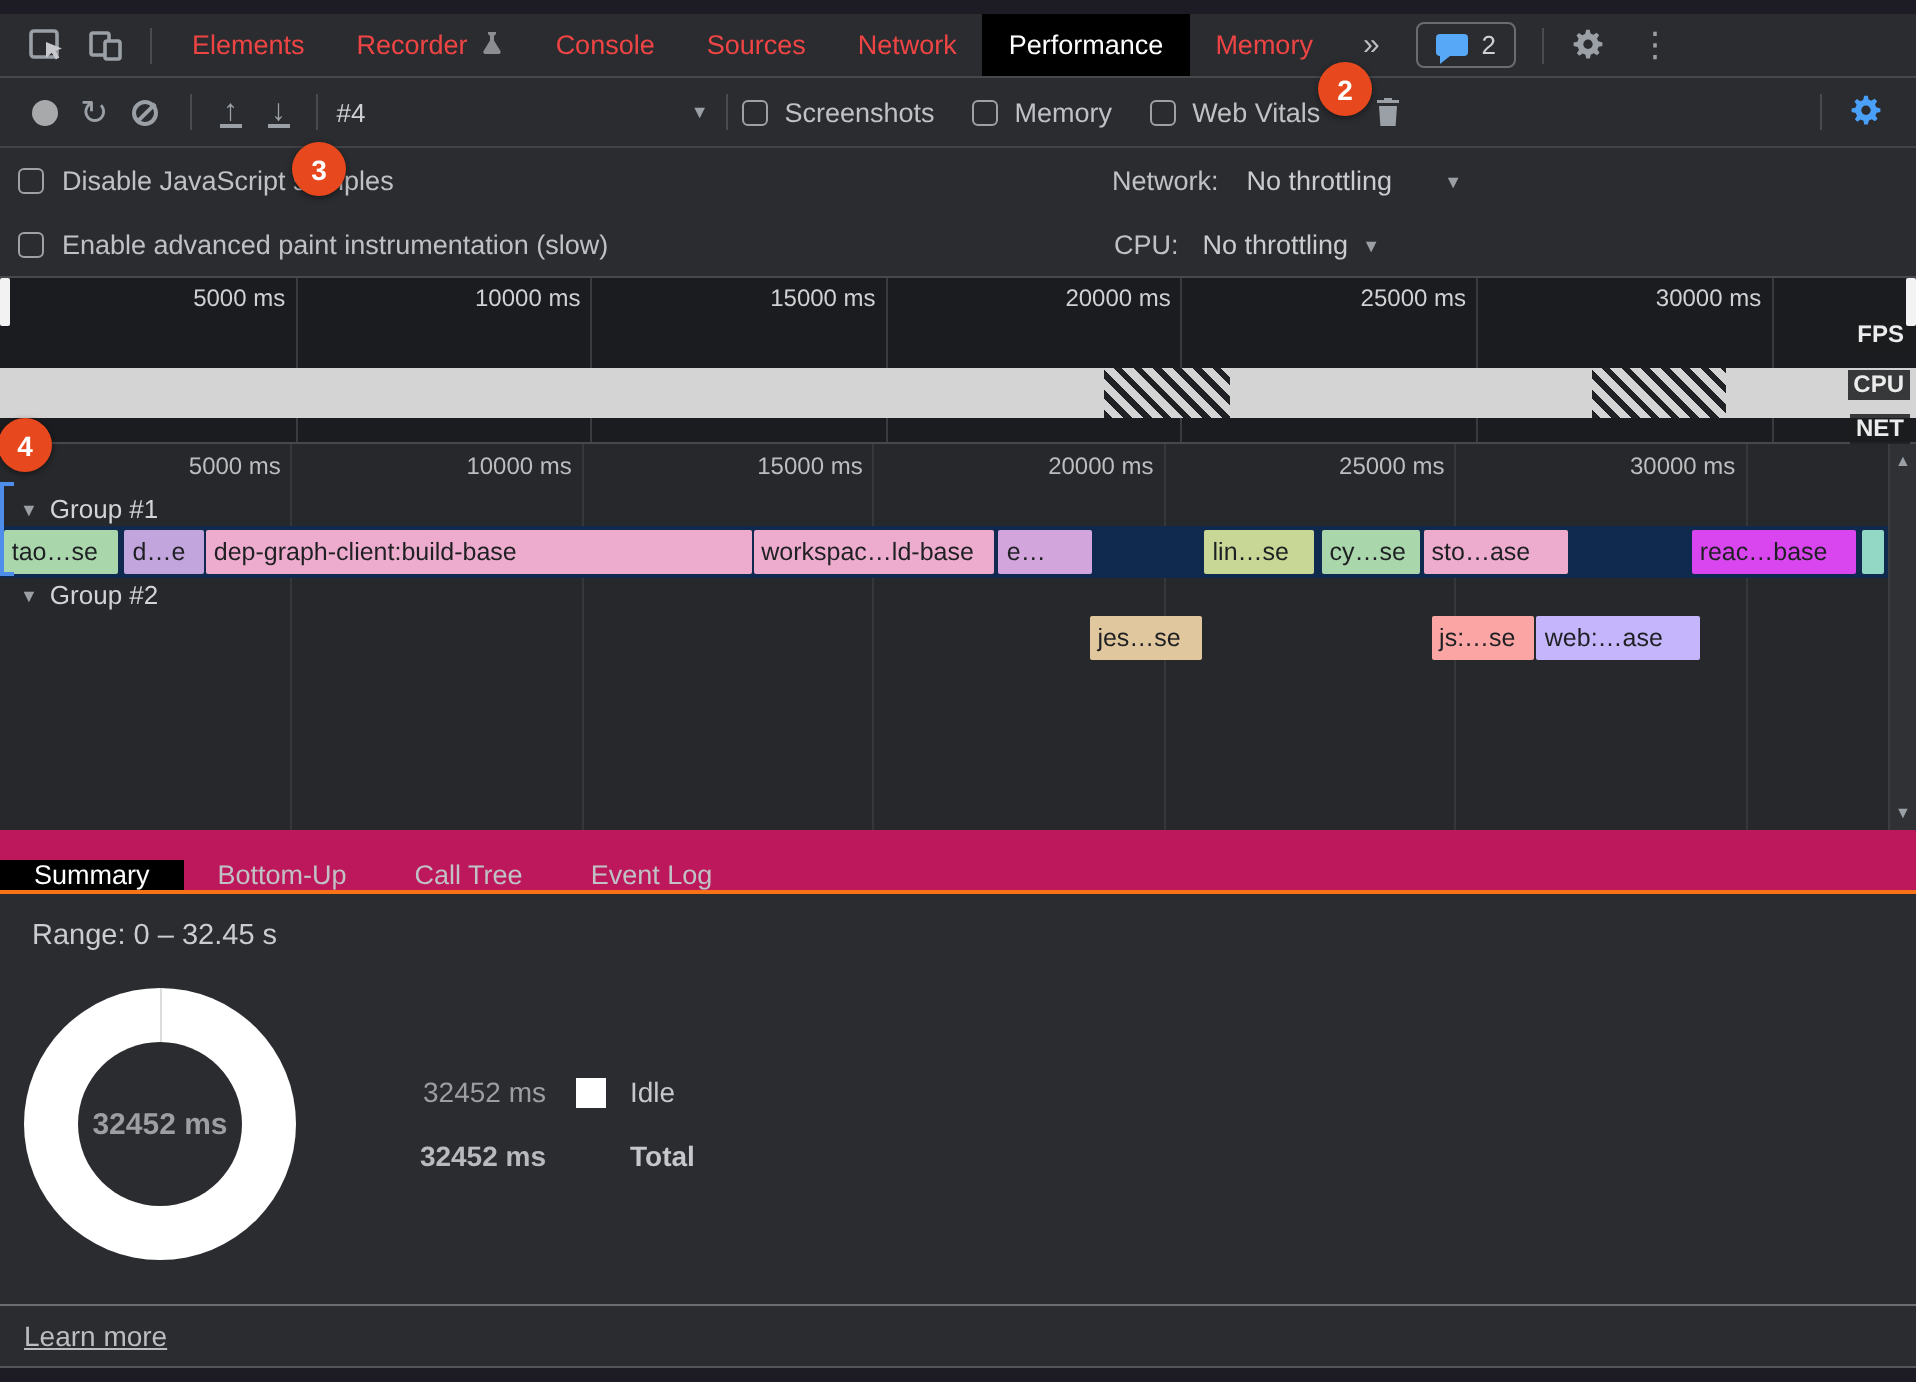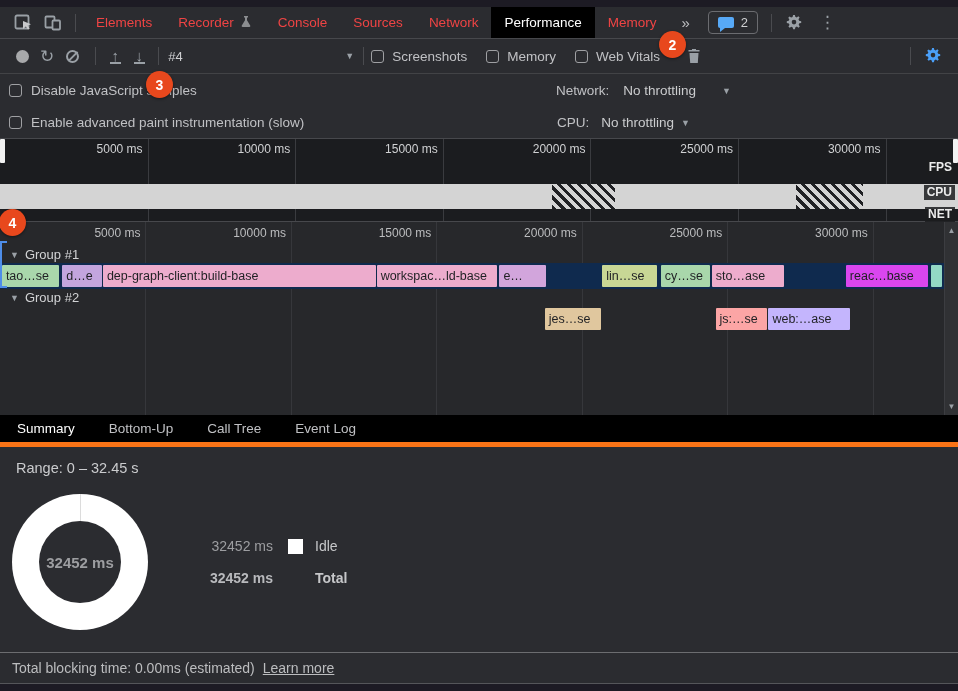--- a/index.html
+++ b/index.html
@@ -72,21 +72,21 @@
   .bars2{position:absolute;top:86px;height:22px;left:0;right:14px;z-index:2}
   .bar{position:absolute;height:22px;line-height:22px;font-size:12.5px;color:#1f2023;padding:0 4px;overflow:hidden;white-space:nowrap;border-radius:1px}
   .track .bar{top:2px}
   .bars2 .bar{top:0}
   .blue-bracket{position:absolute;left:0;top:19px;width:7px;height:47px;border:2px solid #4e8de9;border-right:none;z-index:3}
   .fl-scroll{position:absolute;right:0;top:0;width:14px;height:100%;background:#303134;border-left:1px solid #3c3d41;z-index:4}
   .scroll-arrow{position:absolute;left:0;width:100%;text-align:center;font-size:8px;color:#9aa0a6}
   .sa-up{top:4px}.sa-down{bottom:4px}
 
   
-  .bottom-tabs{top:415px;height:32px;background:#000000;border-bottom:5px solid #f97316;display:flex;align-items:center}
+  .bottom-tabs{top:415px;height:32px;background:#be185d;border-bottom:2px solid #f97316;display:flex;align-items:flex-end}
   .btab{padding:0 17px;display:flex;align-items:center;font-size:13.5px;color:#c0c1c4;white-space:nowrap}
   .btab.selected{background:#000;color:#fff}
 
   
   .summary{top:447px;height:205px;background:#2b2c30}
   .range{position:absolute;top:13px;left:16px;font-size:14.5px;color:#cbccce}
   .donut{position:absolute;left:12px;top:47px;width:136px;height:136px;border-radius:50%;background:#fff}
   .donut-hole{position:absolute;inset:27px;background:#2b2c30;border-radius:50%}
   .donut-sep{position:absolute;left:50%;top:0;width:1px;height:27px;background:#dcdcdc}
   .donut-label{position:absolute;inset:0;display:flex;align-items:center;justify-content:center;font-weight:bold;font-size:15px;color:#9d9ea1}
@@ -336,21 +336,20 @@
     <span class="swatch"></span>
     <span class="leg-label">Idle</span>
   </div>
   <div class="leg-row leg2">
     <span class="leg-val bold">32452 ms</span>
     <span class="swatch none"></span>
     <span class="leg-label bold">Total</span>
   </div>
 
   <div class="row tbt">
-    <span>Total blocking time: 0.00ms (estimated)</span>
     <a href="#">Learn more</a>
   </div>
 
   <div class="row bottom-strip"></div>
 
   <div class="badge badge-2">2</div>
   <div class="badge badge-3">3</div>
   <div class="badge badge-4">4</div>
 </div>
 

